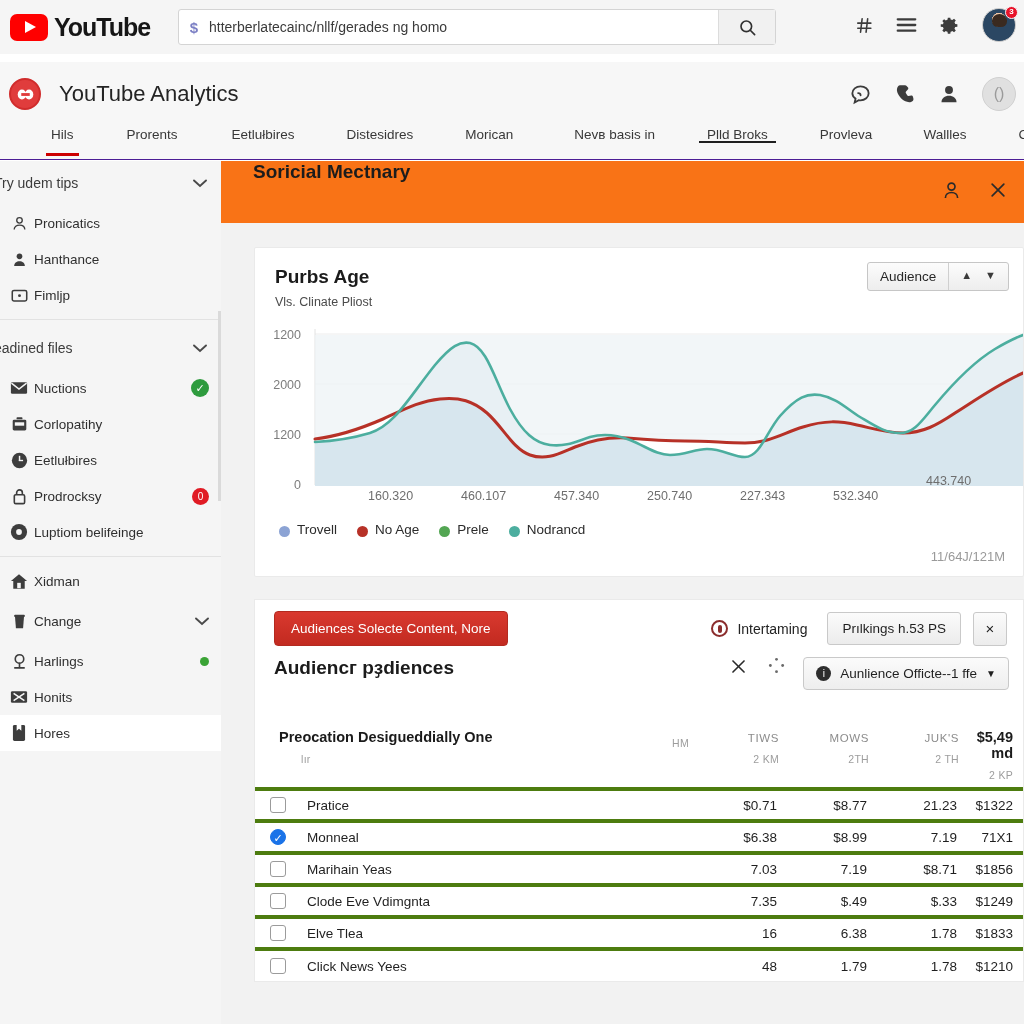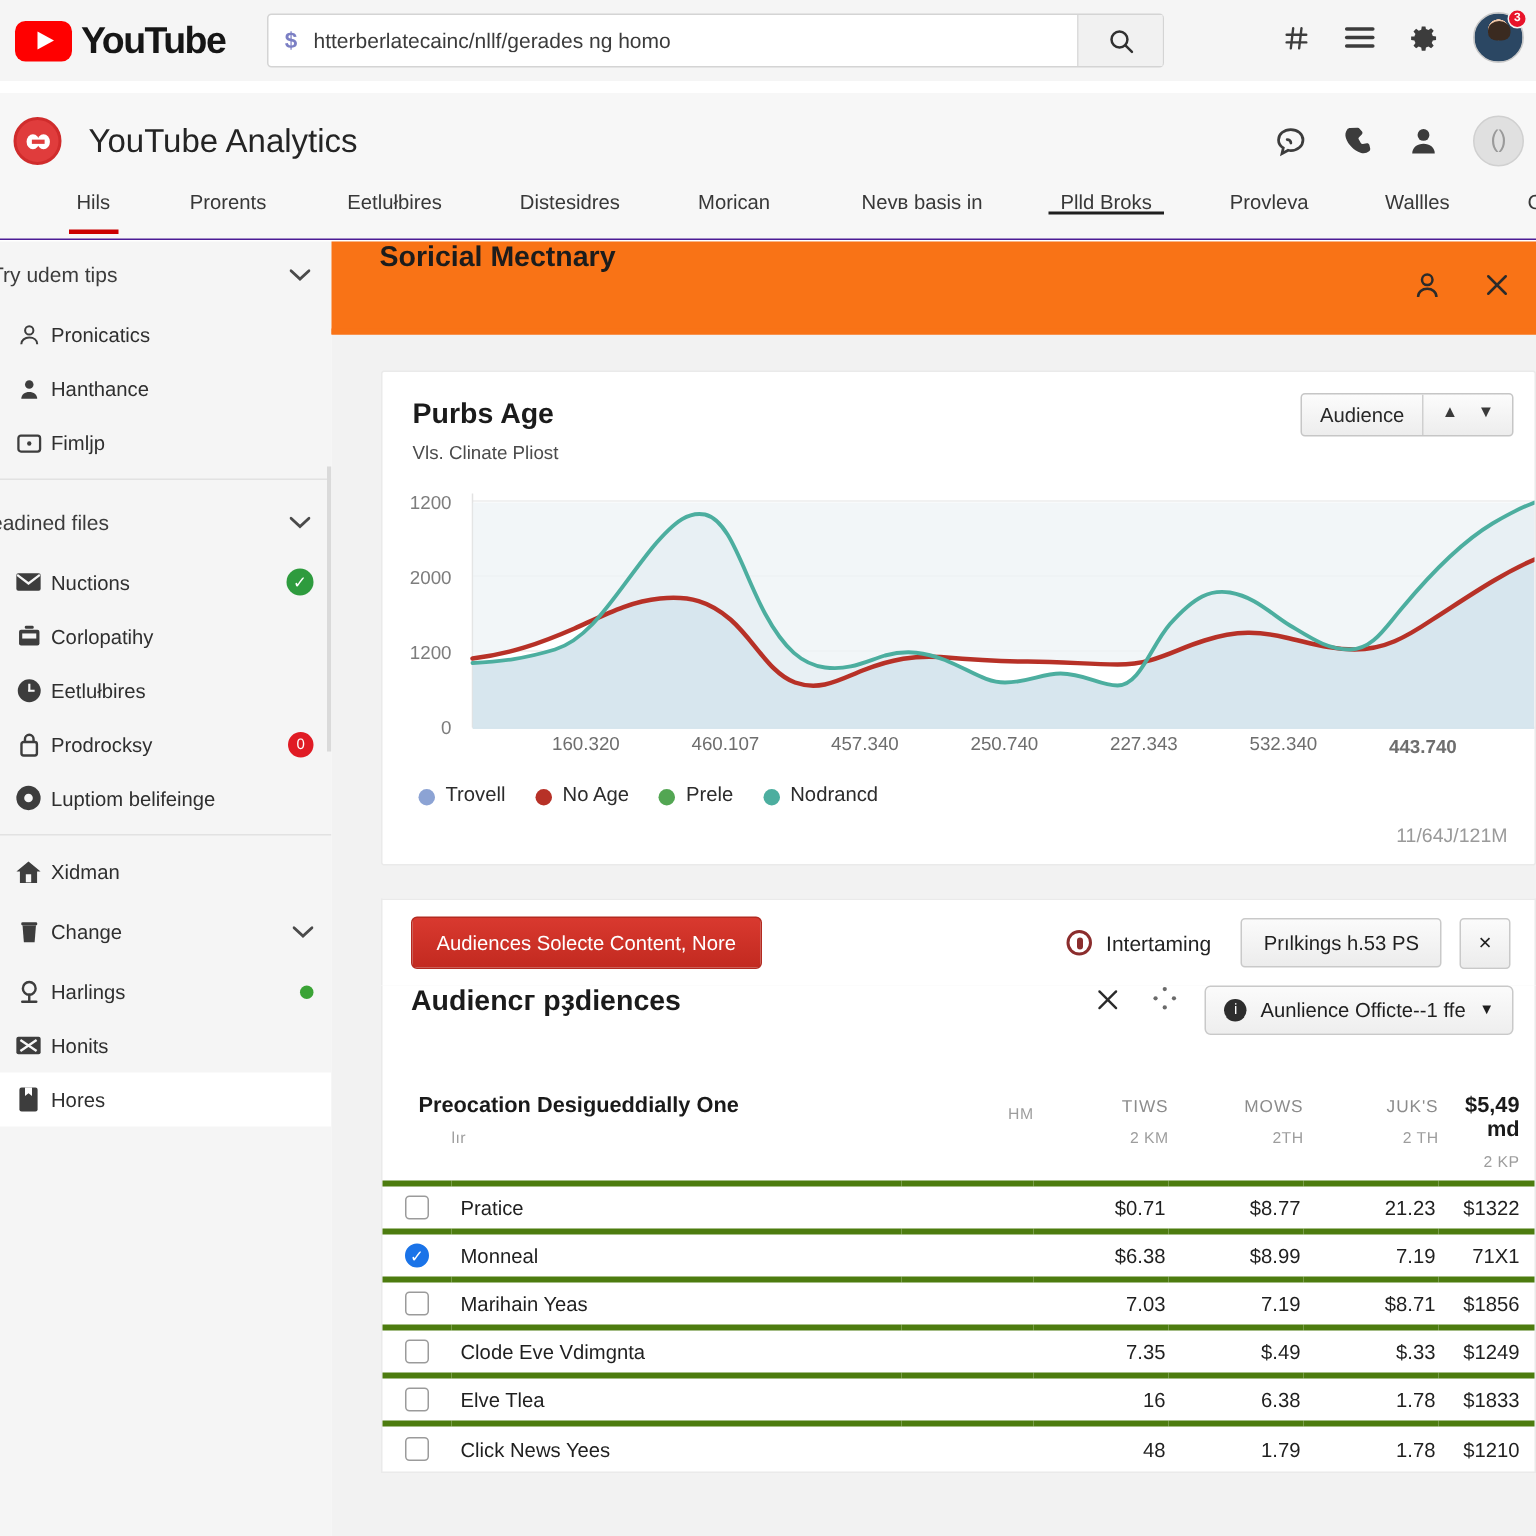--- a/index.html
+++ b/index.html
@@ -586,21 +586,21 @@
                C582,77 592,88 605,96 C620,105 630,112 645,112 C660,112 668,98 680,84
                C700,60 720,40 740,28 C752,21 760,17 768,14"></path>
         </svg>
 
         <div class="xlab" style="left:113px; top:168px;">160.320</div>
         <div class="xlab" style="left:206px; top:168px;">460.107</div>
         <div class="xlab" style="left:299px; top:168px;">457.340</div>
         <div class="xlab" style="left:392px; top:168px;">250.740</div>
         <div class="xlab" style="left:485px; top:168px;">227.343</div>
         <div class="xlab" style="left:578px; top:168px;">532.340</div>
-        <div class="xlab" style="left:671px; top:170px;font-weight:bold;">443.740</div>
+        <div class="xlab" style="left:671px; top:153px;">443.740</div>
       </div>
 
       <div class="legend">
         <div class="lg-item">
           <span class="lg-dot" style="background:#8ca3d4"></span>
           <span>Trovell</span>
         </div>
         <div class="lg-item">
           <span class="lg-dot" style="background:#b73127"></span>
           <span>No Age</span>

